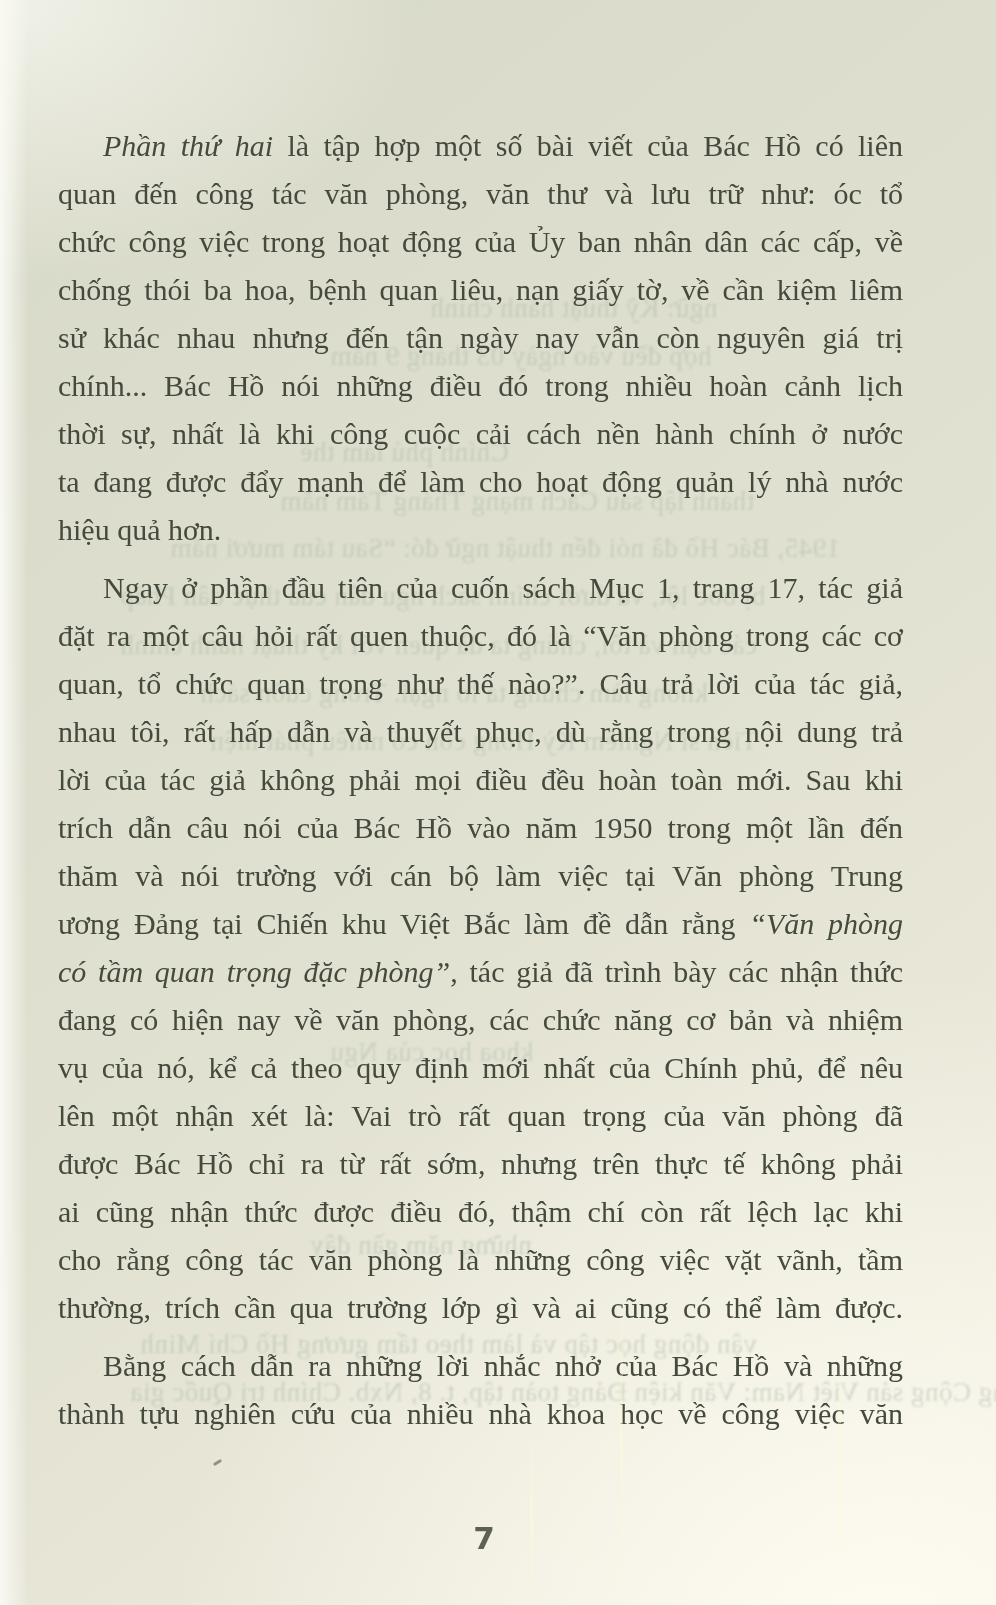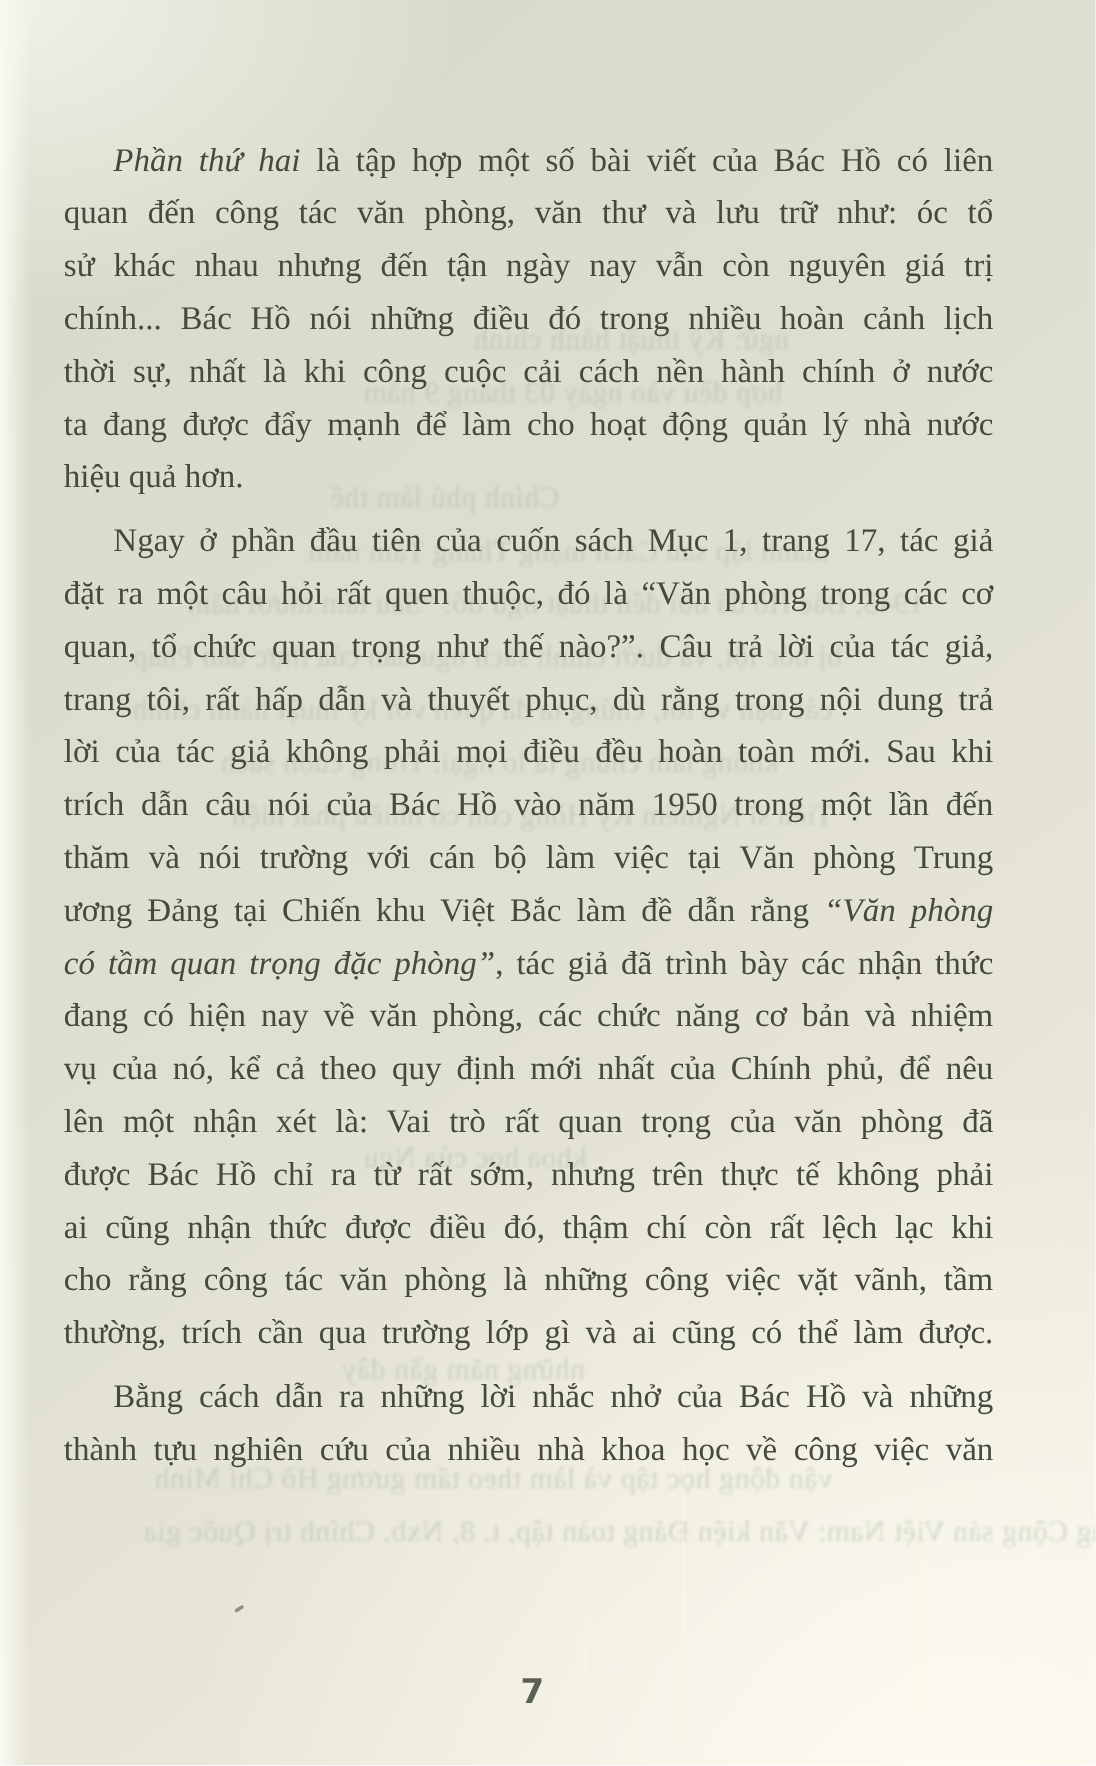--- a/index.html
+++ b/index.html
@@ -87,31 +87,33 @@
       <div class="bleed" style="top: 1037px; left: 330px;">khoa học của Ngu</div>
       <div class="bleed" style="top: 1230px; left: 310px;">những năm gần đây</div>
       <div class="bleed" style="top: 1329px; left: 140px;">vận động học tập và làm theo tấm gương Hồ Chí Minh</div>
       <div class="bleed" style="top: 1377px; left: 130px;">Đảng Cộng sản Việt Nam: Văn kiện Đảng toàn tập, t. 8, Nxb. Chính trị Quốc gia</div>
     </div>
 
   <div class="text-block">
       <div class="para">
         <div class="line first"><span class="it">Phần thứ hai</span><span> là tập hợp một số bài viết của Bác Hồ có liên</span></div>
         <div class="line"><span>quan đến công tác văn phòng, văn thư và lưu trữ như: óc tổ</span></div>
+        <div class="line"><span>chức công việc trong hoạt động của Ủy ban nhân dân các cấp, về</span></div>
+        <div class="line"><span>chống thói ba hoa, bệnh quan liêu, nạn giấy tờ, về cần kiệm liêm</span></div>
         <div class="line"><span>sử khác nhau nhưng đến tận ngày nay vẫn còn nguyên giá trị</span></div>
         <div class="line"><span>chính... Bác Hồ nói những điều đó trong nhiều hoàn cảnh lịch</span></div>
         <div class="line"><span>thời sự, nhất là khi công cuộc cải cách nền hành chính ở nước</span></div>
         <div class="line"><span>ta đang được đẩy mạnh để làm cho hoạt động quản lý nhà nước</span></div>
         <div class="line last"><span>hiệu quả hơn.</span></div>
       </div>
       <div class="para">
         <div class="line first"><span>Ngay ở phần đầu tiên của cuốn sách Mục 1, trang 17, tác giả</span></div>
         <div class="line"><span>đặt ra một câu hỏi rất quen thuộc, đó là “Văn phòng trong các cơ</span></div>
         <div class="line"><span>quan, tổ chức quan trọng như thế nào?”. Câu trả lời của tác giả,</span></div>
-        <div class="line"><span>trang tôi, rất hấp dẫn và thuyết phục, dù rằng trong nội dung trả</span></div>
+        <div class="line"><span>nhau tôi, rất hấp dẫn và thuyết phục, dù rằng trong nội dung trả</span></div>
         <div class="line"><span>lời của tác giả không phải mọi điều đều hoàn toàn mới. Sau khi</span></div>
         <div class="line"><span>trích dẫn câu nói của Bác Hồ vào năm 1950 trong một lần đến</span></div>
         <div class="line"><span>thăm và nói trường với cán bộ làm việc tại Văn phòng Trung</span></div>
         <div class="line"><span>ương Đảng tại Chiến khu Việt Bắc làm đề dẫn rằng </span><span class="it">“Văn phòng</span></div>
         <div class="line"><span class="it">có tầm quan trọng đặc phòng”</span><span>, tác giả đã trình bày các nhận thức</span></div>
         <div class="line"><span>đang có hiện nay về văn phòng, các chức năng cơ bản và nhiệm</span></div>
         <div class="line"><span>vụ của nó, kể cả theo quy định mới nhất của Chính phủ, để nêu</span></div>
         <div class="line"><span>lên một nhận xét là: Vai trò rất quan trọng của văn phòng đã</span></div>
         <div class="line"><span>được Bác Hồ chỉ ra từ rất sớm, nhưng trên thực tế không phải</span></div>
         <div class="line"><span>ai cũng nhận thức được điều đó, thậm chí còn rất lệch lạc khi</span></div>

